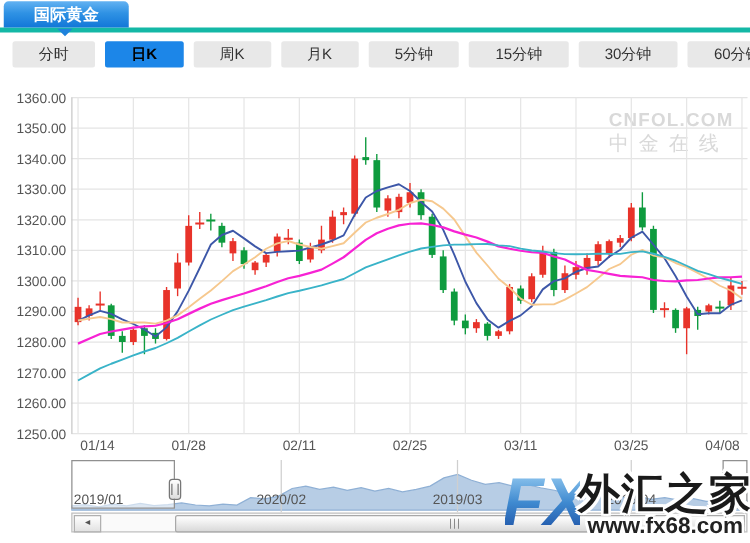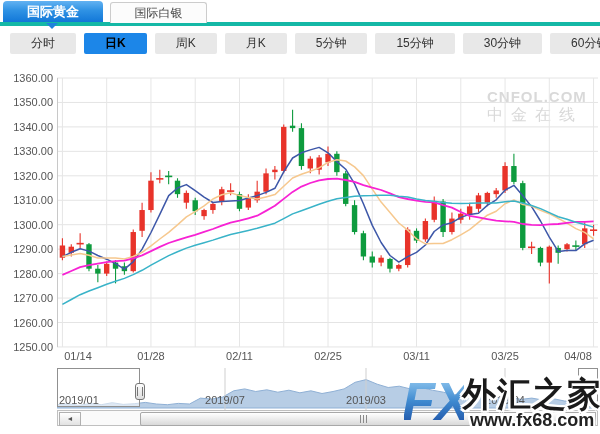--- a/index.html
+++ b/index.html
@@ -52,23 +52,20 @@
 </head>
 <body>
 
 <div id="app">
 
   <div class="tabbar">
     <div class="tab-active">
       <span>国际黄金</span>
     </div>
     <div class="tab-pointer"></div>
-    <div class="tab-idle">
-      <span>国际白银</span>
-    </div>
   </div>
 
   <div class="toolbar" id="toolbar"><div class="pbtn">分时</div><div class="pbtn active">日K</div><div class="pbtn">周K</div><div class="pbtn">月K</div><div class="pbtn">5分钟</div><div class="pbtn">15分钟</div><div class="pbtn">30分钟</div><div class="pbtn">60分钟</div></div>
 
   <div class="cnfol-wm">
     <div class="l1">CNFOL.COM</div>
     <div class="l2">中金在线</div>
   </div>
 
   <svg id="main-chart" width="600" height="305" viewBox="0 0 600 305">
@@ -246,21 +243,21 @@
     </svg>
 
   <svg id="nav-chart" width="541" height="42" viewBox="0 0 541 42">
       <path d="M0,40 L0.0,36.7 L11.0,35.7 L22.1,37.4 L33.1,35.4 L44.2,36.7 L55.2,34.7 L66.2,36.4 L77.3,35.7 L88.3,34.4 L99.4,36.0 L110.4,36.7 L121.4,35.4 L132.5,36.0 L143.5,30.1 L154.6,31.1 L165.6,29.1 L176.7,22.8 L187.7,20.9 L198.7,23.5 L209.8,21.8 L220.8,24.2 L231.9,22.2 L242.9,24.8 L253.9,22.8 L265.0,25.5 L276.0,23.5 L287.1,20.9 L298.1,14.3 L309.1,11.6 L320.2,16.2 L331.2,19.5 L342.3,18.2 L353.3,20.9 L364.3,19.5 L375.4,22.2 L386.4,24.2 L397.5,26.8 L408.5,25.5 L419.6,28.8 L430.6,27.5 L441.6,30.1 L452.7,28.8 L463.7,31.4 L474.8,30.1 L485.8,32.1 L496.8,30.8 L507.9,33.1 L518.9,31.8 L530.0,33.7 L541.0,32.4 L541,40 Z" fill="#b7cde5" stroke="#8fb0d5" stroke-width="1"></path>
       <line x1="168" y1="0" x2="168" y2="42" stroke="#cfcfcf" stroke-width="1"></line>
       <line x1="309" y1="0" x2="309" y2="42" stroke="#cfcfcf" stroke-width="1"></line>
       <line x1="448" y1="0" x2="448" y2="42" stroke="#cfcfcf" stroke-width="1"></line>
     </svg>
   <div id="nav-labels">
       <span class="nav-label" style="left: 59px;">2019/01</span>
-      <span class="nav-label" style="left: 225px; transform: translateX(-50%);">2019/07</span>
+      <span class="nav-label" style="left: 225px; transform: translateX(-50%);">2020/02</span>
       <span class="nav-label" style="left: 366px; transform: translateX(-50%);">2019/03</span>
       <span class="nav-label" style="left: 505px; transform: translateX(-50%);">2019/04</span>
     </div>
   <div class="nav-box" id="nav-box-left" style="left: 57px; width: 83px;"></div>
   <div class="nav-box" id="nav-box-right" style="left: 578px; width: 20px;"></div>
   <div class="nav-handle" id="nav-handle-left" style="left: 135px;">
       <span></span>
     </div>
   <div class="nav-handle" id="nav-handle-right" style="left: 573px;">
       <span></span>

